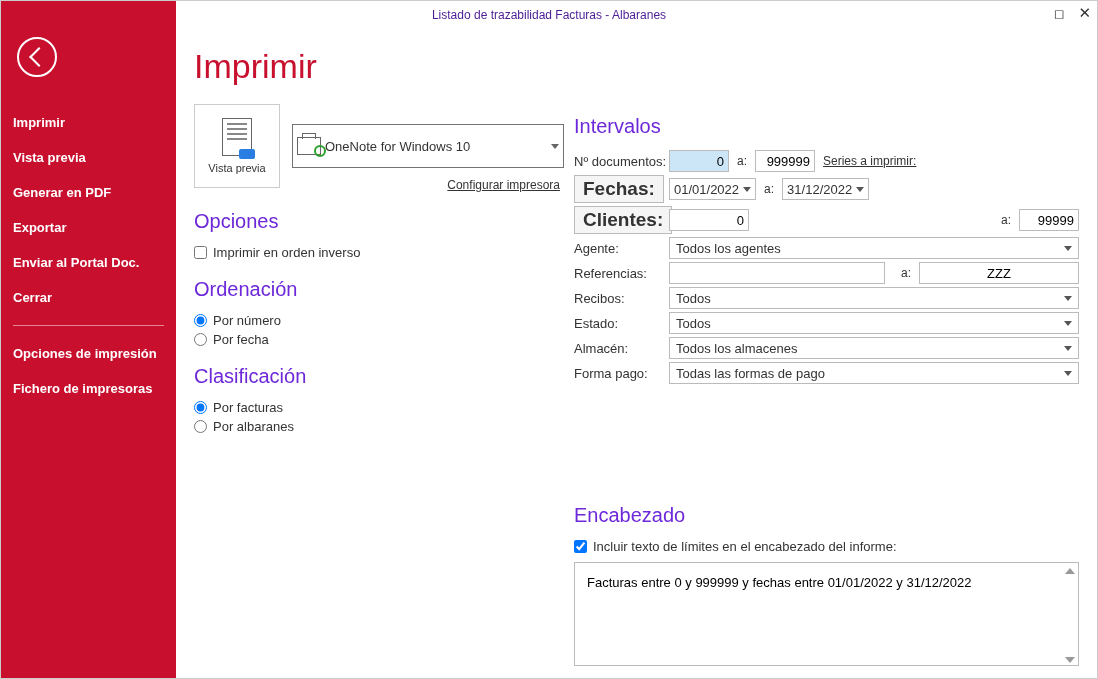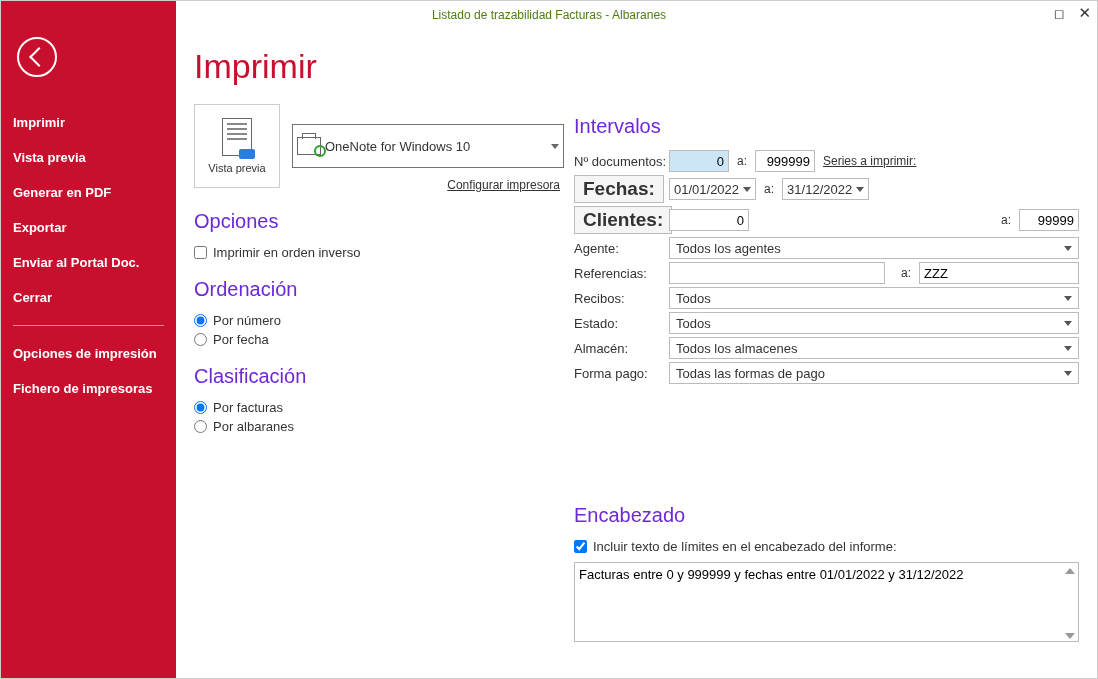--- a/index.html
+++ b/index.html
@@ -15,21 +15,21 @@
     position: relative;
   }
   .titlebar {
     position: absolute;
     top: 0; left: 0; right: 0;
     height: 28px;
     display: flex;
     align-items: center;
     justify-content: center;
     font-size: 12px;
-    color: #4d7c0f;
+    color: #4c1d95;
   }
   .win-controls {
     position: absolute;
     right: 6px; top: 3px;
     display: flex; gap: 14px;
     align-items: center;
   }
   .win-controls span { cursor: default; font-size: 13px; }
   .sidebar {
     position: absolute;
@@ -167,21 +167,21 @@
   .date-box { border:1px solid #bbb; height:22px; display:flex; align-items:center; padding:0 4px; gap:4px; font-size:13px; cursor:pointer; }
   .date-box .dchev { width:0;height:0;border-left:4px solid transparent;border-right:4px solid transparent;border-top:5px solid #555; }
   .drop {
     border:1px solid #bbb; height:22px; width:100%;
     display:flex; align-items:center; padding:0 6px; font-size:13px;
     justify-content: space-between; cursor:pointer; background:#fff;
   }
   .drop .dchev { width:0;height:0;border-left:4px solid transparent;border-right:4px solid transparent;border-top:5px solid #555; }
   .plain-input { border:1px solid #bbb; height:22px; font-size:13px; padding:0 4px; }
   .ta {
-    width:100%; height:80px; border:1px solid #bbb; padding:4px; font-size:13px;
+    width:100%; height:104px; border:1px solid #bbb; padding:12px; font-size:13px;
     resize:none; font-family:inherit;
   }
   .enc-wrap { position:relative; }
   .ta-scroll { position:absolute; right:4px; top:6px; width:0;height:0;border-left:5px solid transparent;border-right:5px solid transparent;border-bottom:6px solid #999; }
   .ta-scroll2 { position:absolute; right:4px; bottom:6px; width:0;height:0;border-left:5px solid transparent;border-right:5px solid transparent;border-top:6px solid #999; }
 </style>
 </head>
 <body>
 
 <div class="titlebar">
@@ -291,21 +291,21 @@
       <div class="drop">
         <span>Todos los agentes</span>
         <div class="dchev"></div>
       </div>
 
       <div class="grid-label">Referencias:</div>
       <div class="range-cell" style="justify-content:space-between;">
         <input class="plain-input" style="flex: 1 1 0%;" value="">
         <div style="display:flex;align-items:center;gap:8px;margin-left:8px;">
           <span class="to-label">a:</span>
-          <input class="plain-input" style="width: 160px;" value="ZZZ">
+          <input class="plain-input" style="width: 160px; text-align: center;" value="ZZZ">
         </div>
       </div>
 
       <div class="grid-label">Recibos:</div>
       <div class="drop">
         <span>Todos</span>
         <div class="dchev"></div>
       </div>
 
       <div class="grid-label">Estado:</div>

